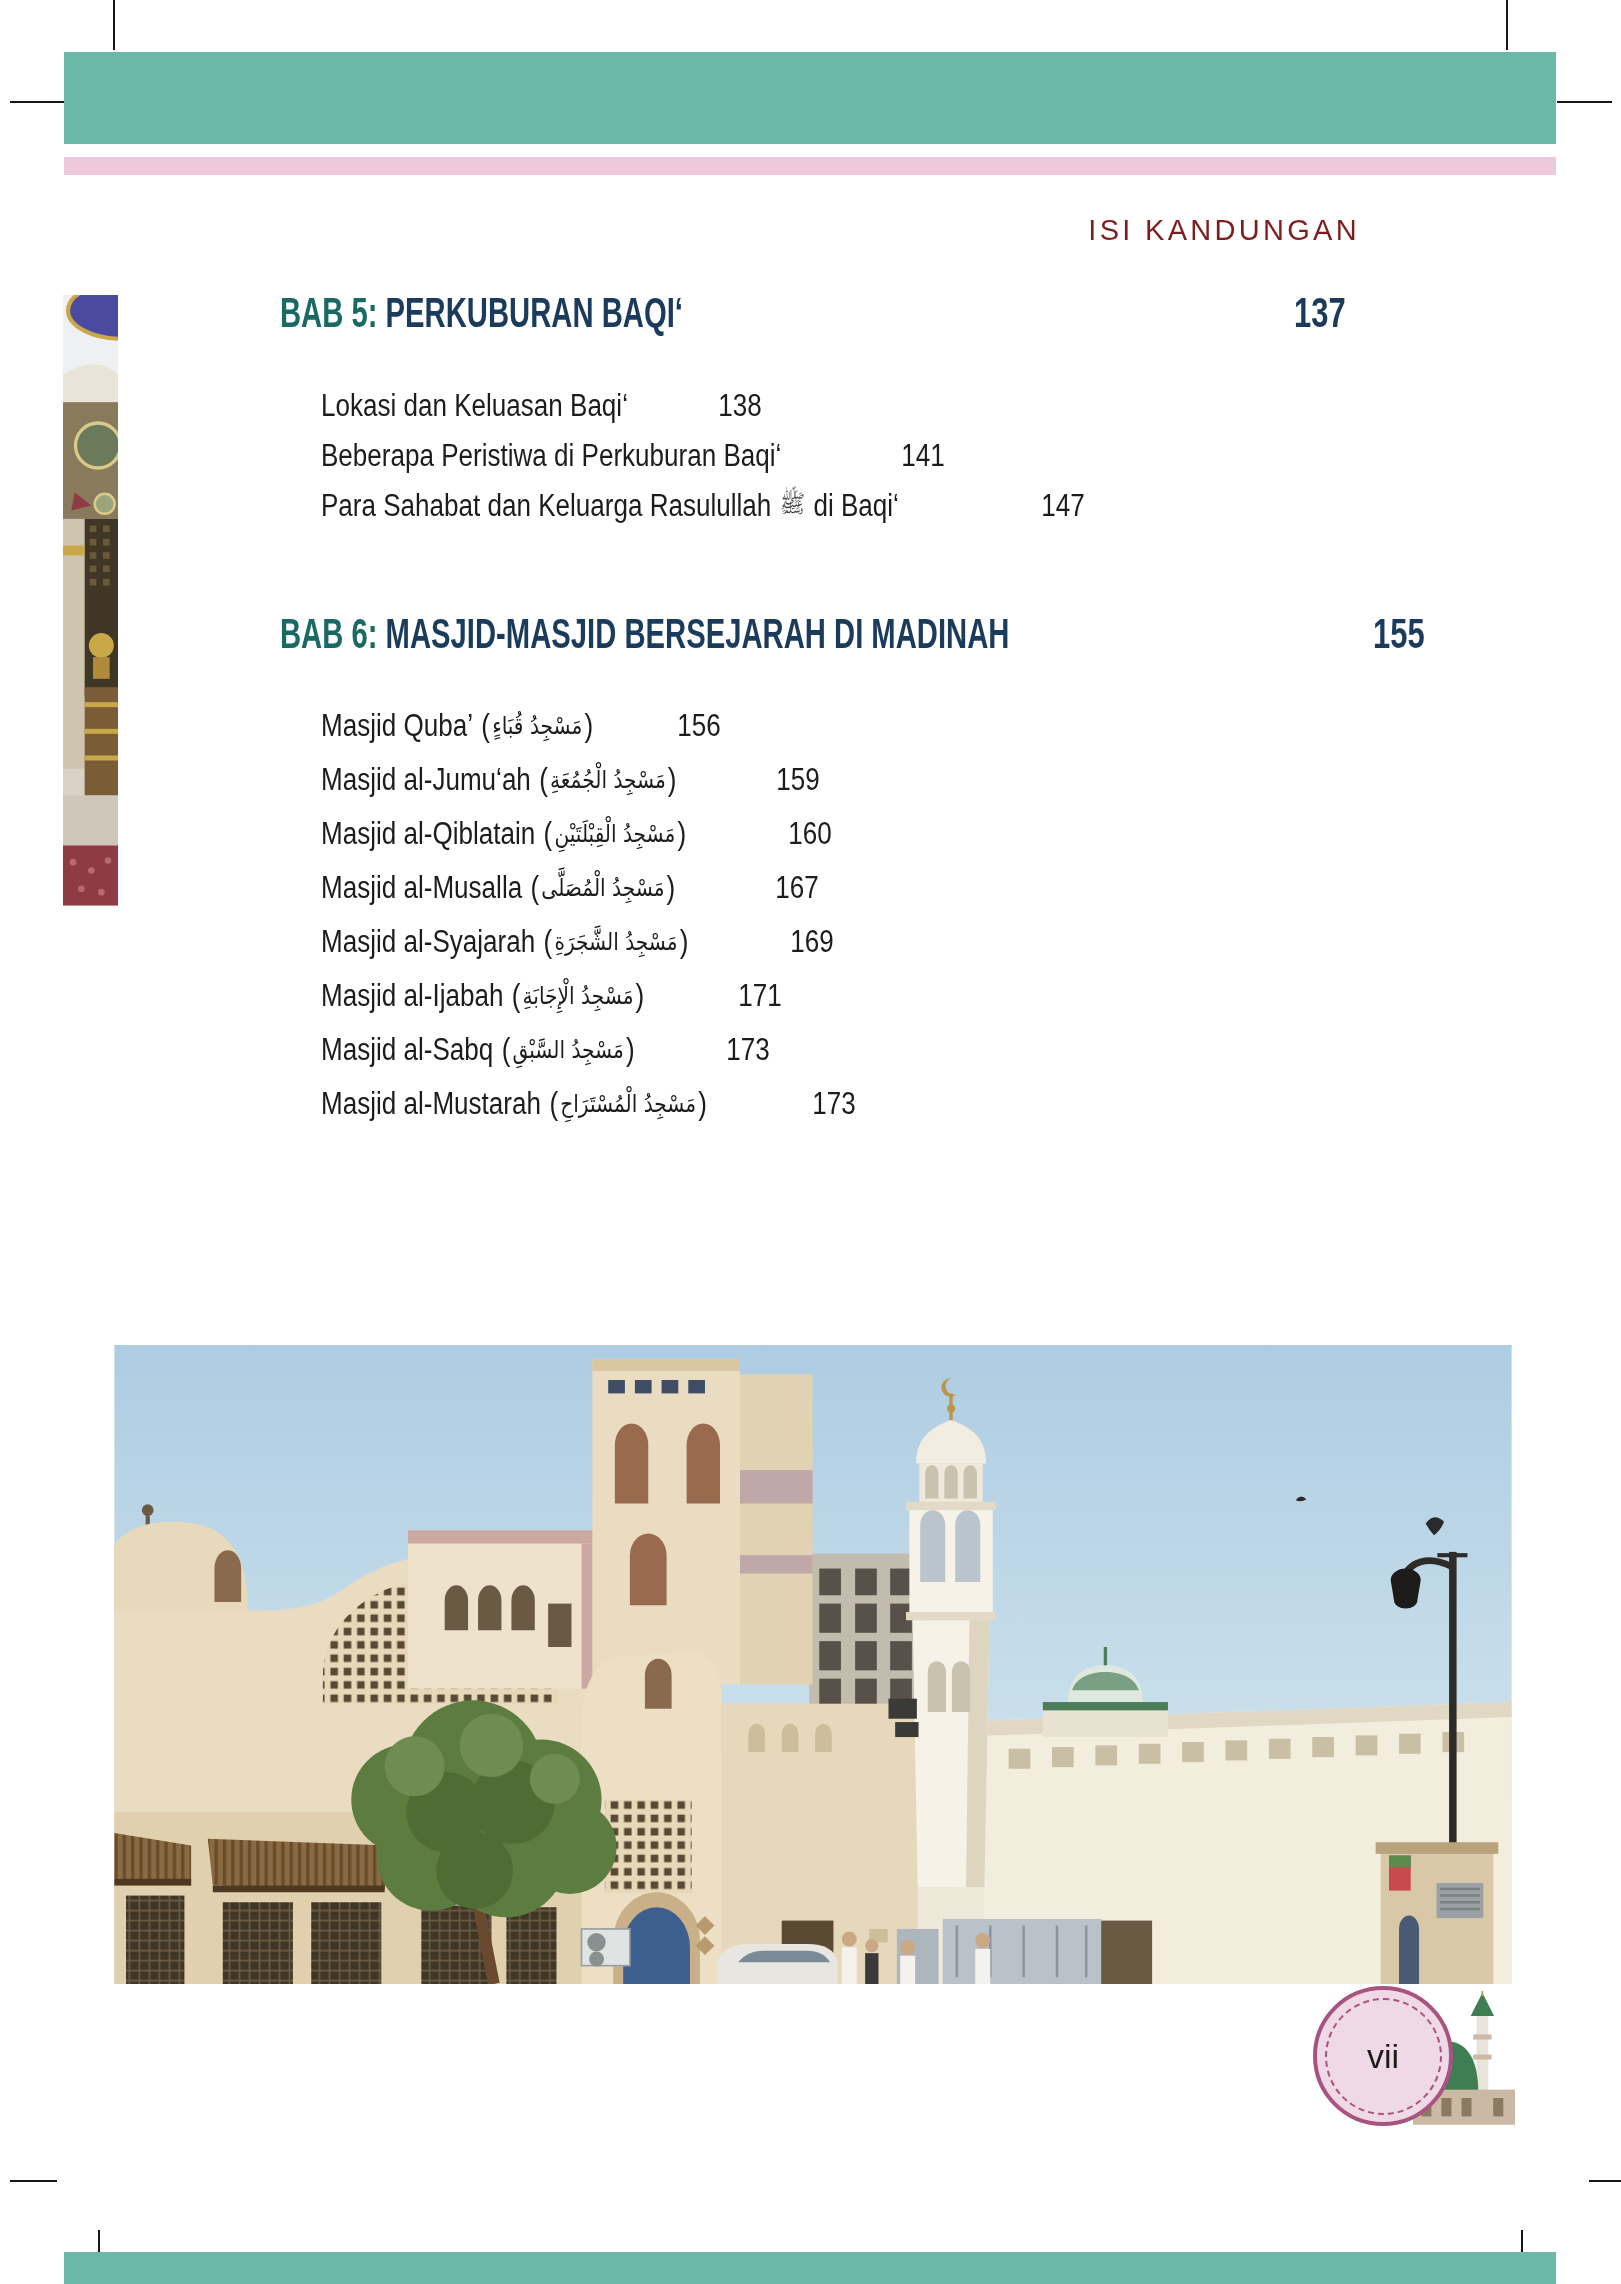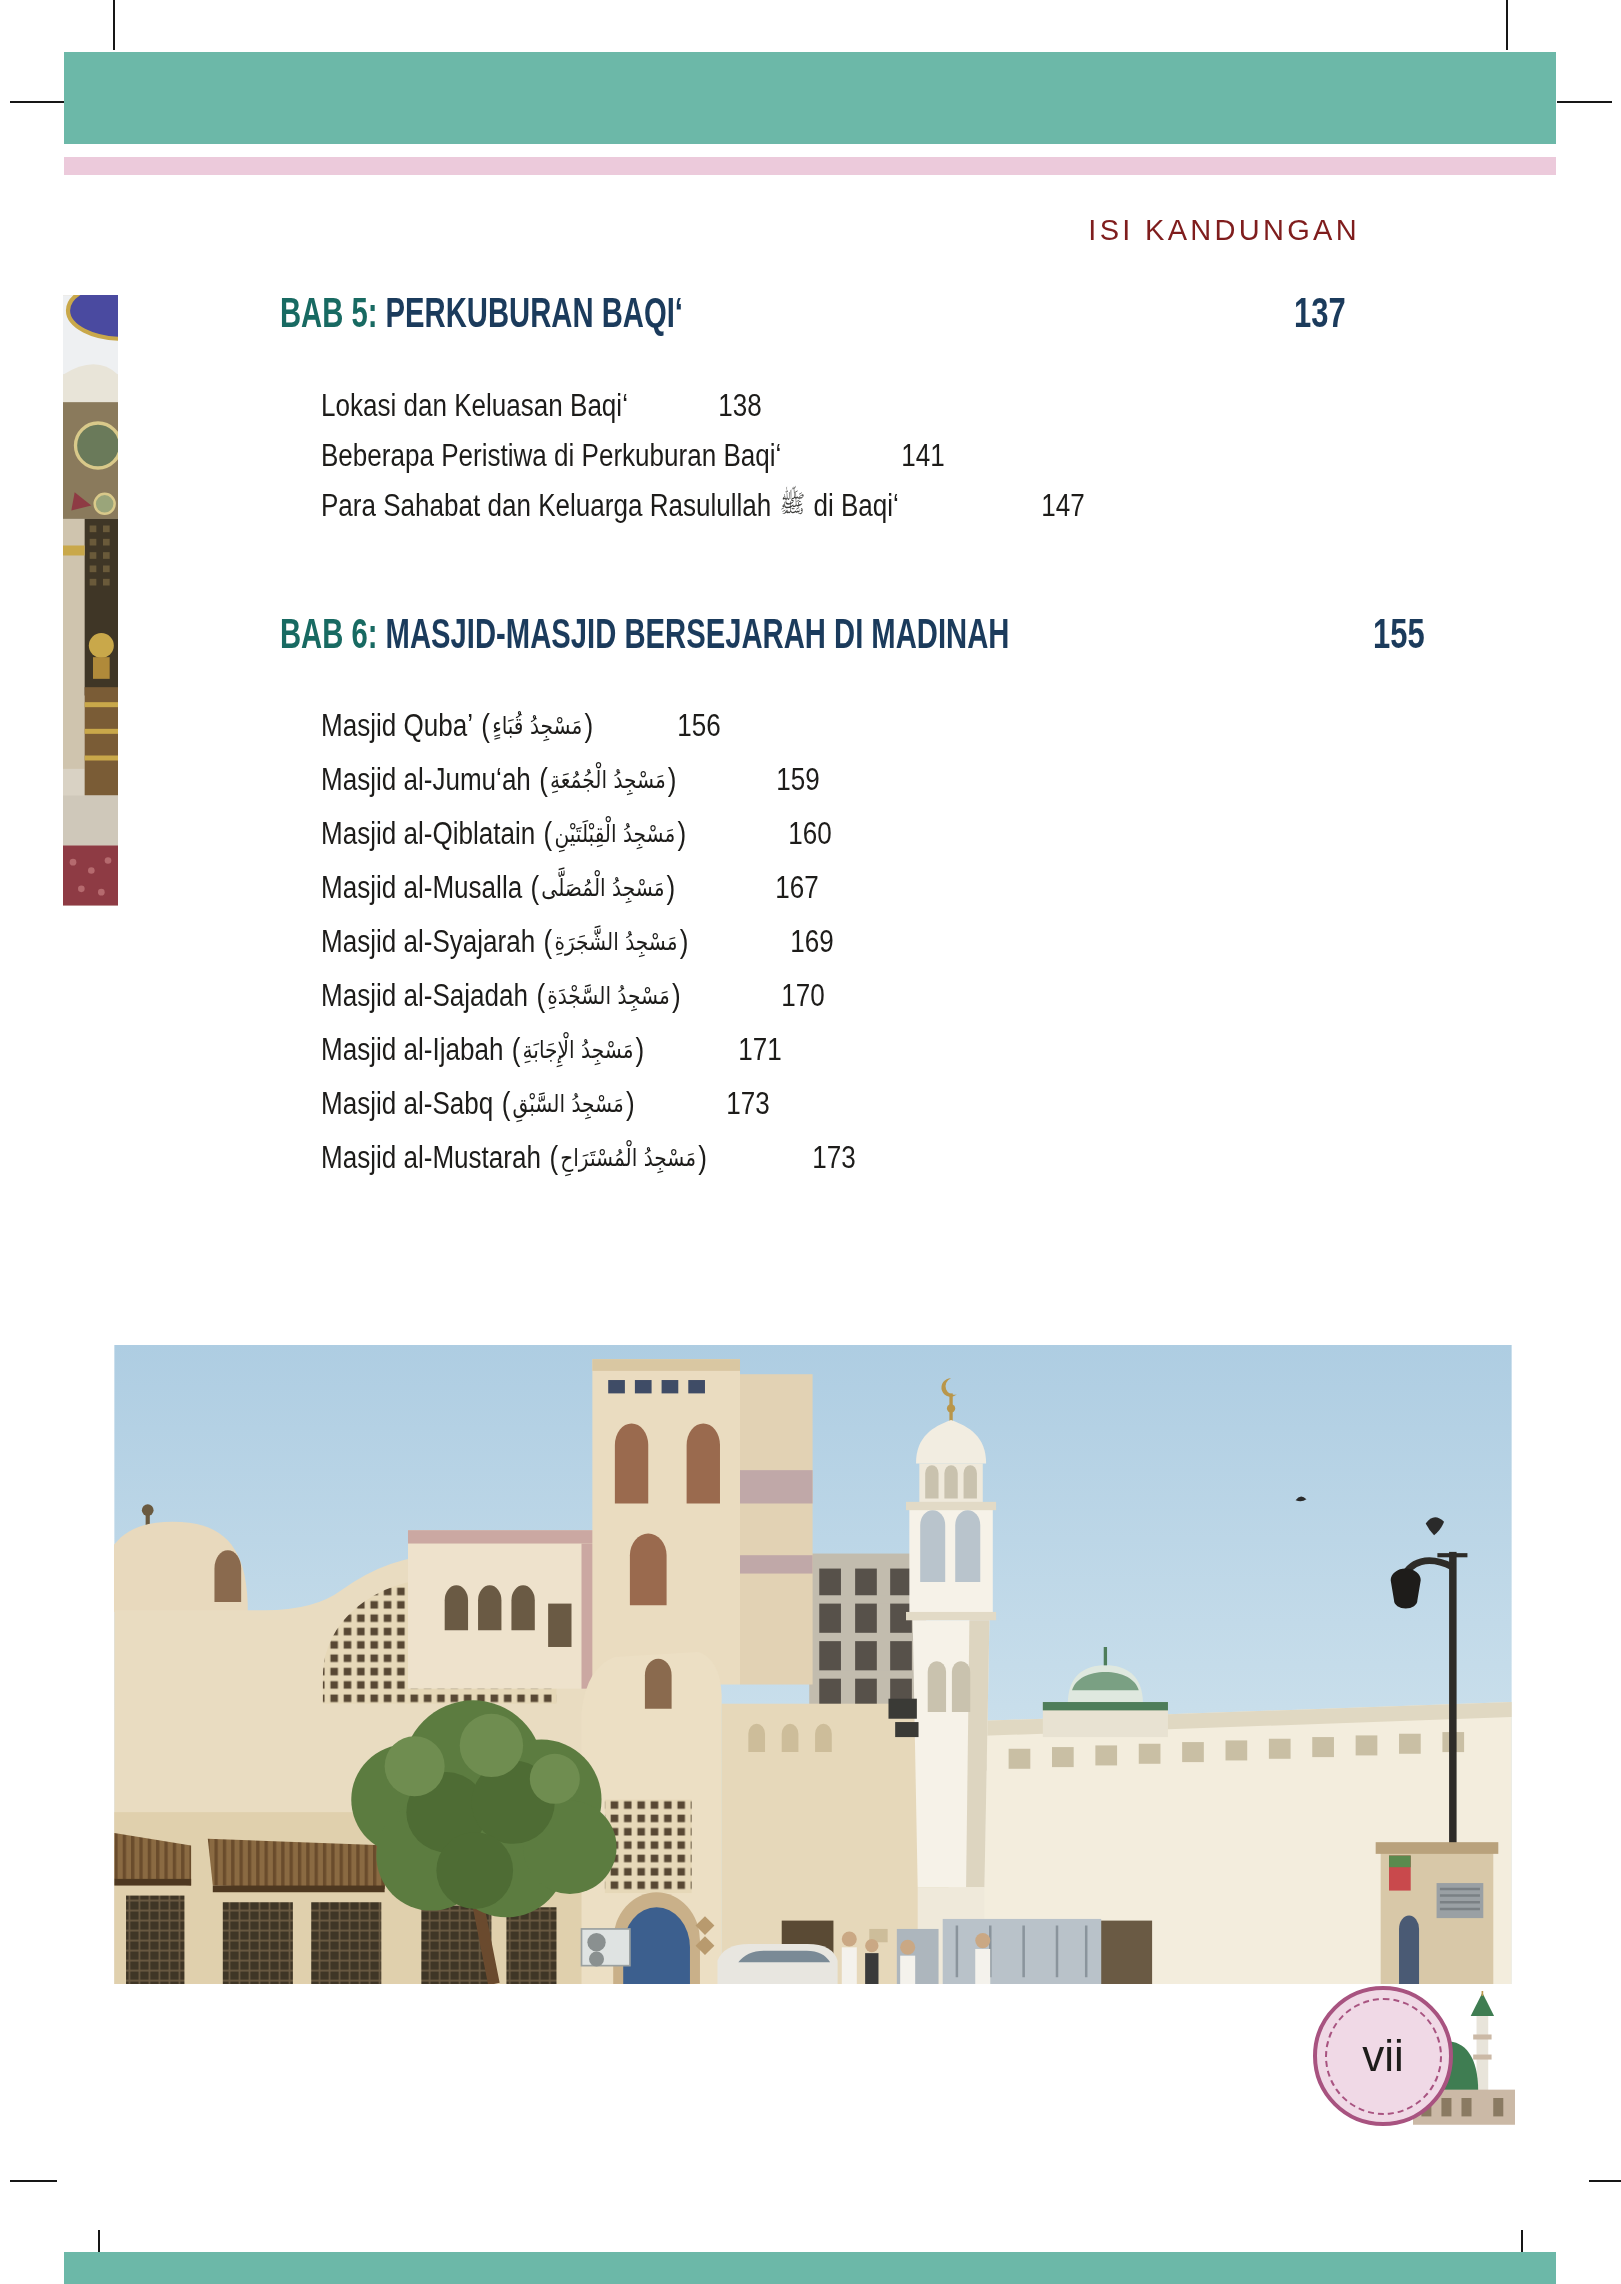--- a/index.html
+++ b/index.html
@@ -52,21 +52,21 @@
   .photo{position:absolute;left:114px;top:1345px;width:1398px;height:639px;}
   .photo svg{display:block;width:100%;height:100%;}
 
   
   .corner-mosque{position:absolute;left:1413px;top:1991px;width:102px;height:134px;}
   .folio{position:absolute;left:1313px;top:1986px;width:140px;height:140px;
          border-radius:50%;background:#f0d9e6;border:4.2px solid #a85380;
          box-sizing:border-box;display:flex;align-items:center;justify-content:center;}
   .folio::before{content:"";position:absolute;inset:7.5px;border-radius:50%;
          border:2.5px dashed #a85380;}
-  .folio-num{font-size:44px;color:#1d1c1a;}
+  .folio-num{font-size:34px;color:#1d1c1a;}
 </style>
 </head>
 <body>
 
 <div class="page">
 
   <div class="crop" style="left:113px;top:0;width:1.7px;height:50px"></div>
   <div class="crop" style="left:10px;top:101px;width:55px;height:1.7px"></div>
   <div class="crop" style="left:1506px;top:0;width:1.7px;height:50px"></div>
   <div class="crop" style="left:1557px;top:101px;width:55px;height:1.7px"></div>
@@ -206,29 +206,20 @@
         <div class="r-left">
           <span>Masjid al-Syajarah</span>
           <span class="ar-wrap">
               <span class="ar">مَسْجِدُ الشَّجَرَةِ</span>
             </span>
         </div>
         <div class="r-page">169</div>
       </div>
       <div class="row">
         <div class="r-left">
-          <span>Masjid al-Sajadah</span>
-          <span class="ar-wrap">
-              <span class="ar">مَسْجِدُ السَّجْدَةِ</span>
-            </span>
-        </div>
-        <div class="r-page">170</div>
-      </div>
-      <div class="row">
-        <div class="r-left">
           <span>Masjid al-Ijabah</span>
           <span class="ar-wrap">
               <span class="ar">مَسْجِدُ الْإِجَابَةِ</span>
             </span>
         </div>
         <div class="r-page">171</div>
       </div>
       <div class="row">
         <div class="r-left">
           <span>Masjid al-Sabq</span>

